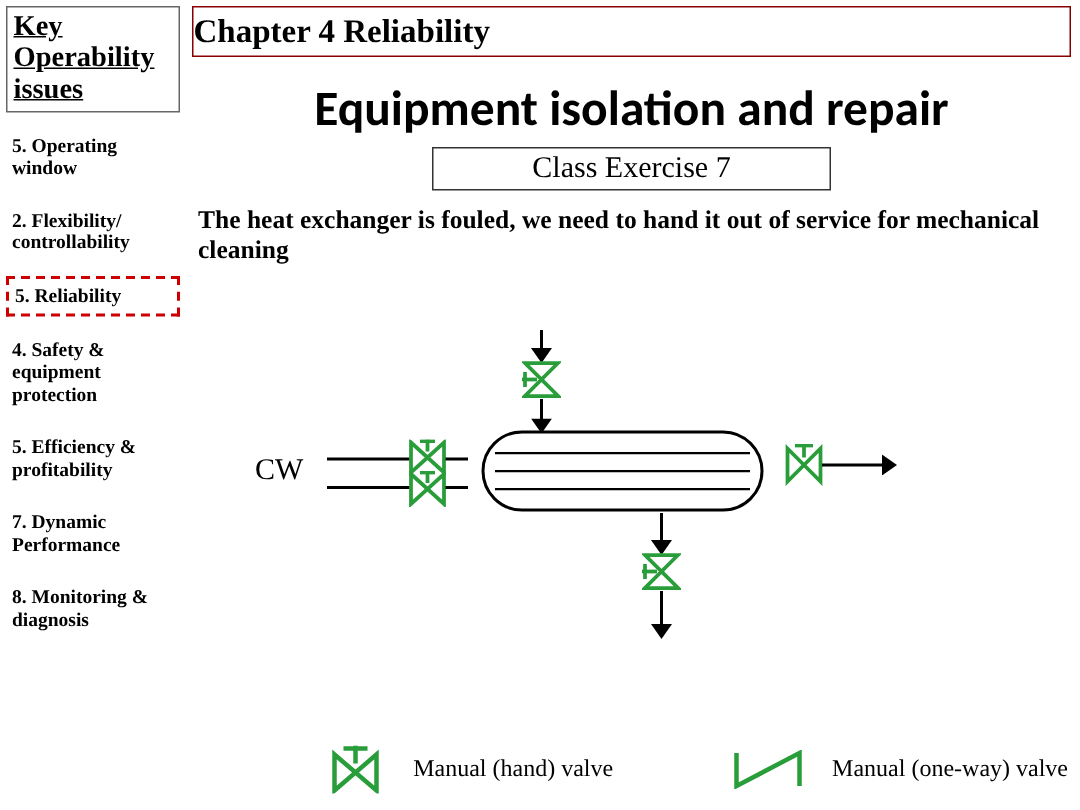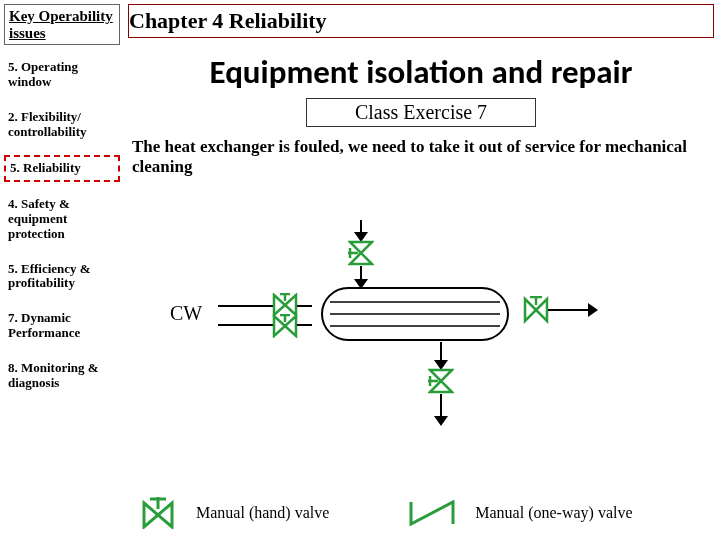--- a/index.html
+++ b/index.html
@@ -1,33 +1,33 @@
 <!DOCTYPE html>
 <html><head>
 <meta charset="utf-8">
 <style>
   * { box-sizing: border-box; margin: 0; padding: 0; }
   body { width: 720px; height: 540px; font-family: "Times New Roman", serif; background: #fff; color: #000; position: relative; }
   .sidebar { position: absolute; left: 4px; top: 4px; width: 116px; }
-  .sidebar-header { border: 1px solid #666; padding: 3px 4px; font-size: 15px; font-weight: bold; text-decoration: underline; line-height: 1.1; }
+  .sidebar-header { border: 1px solid #666; padding: 3px 4px; font-size: 19px; font-weight: bold; text-decoration: underline; line-height: 1.1; }
   .sidebar-item { font-size: 13px; font-weight: bold; padding: 5px 2px 5px 4px; line-height: 1.15; margin-top: 10px; }
   .sidebar-item.highlighted { border: 2px dashed #c00; padding: 4px 2px 4px 4px; }
   .content { position: absolute; left: 128px; top: 4px; right: 6px; }
   .chapter-title { border: 1px solid #800; padding: 3px 0; text-align: left; font-size: 22px; font-weight: bold; margin-bottom: 14px; }
   .main-title { font-family: Calibri, Arial, sans-serif; font-size: 33px; font-weight: 600; text-align: center; margin-bottom: 6px; }
-  .subtitle { border: 1px solid #333; display: block; width: 230px; margin: 0 auto 10px; text-align: center; font-size: 20px; padding: 2px; }
+  .subtitle { border: 1px solid #333; display: block; width: 266px; margin: 0 auto 10px; text-align: center; font-size: 20px; padding: 2px; }
   .body-text { font-size: 17px; font-weight: bold; line-height: 1.2; margin: 0 6px 12px 4px; }
   .diagram { position: absolute; left: 160px; top: 220px; width: 460px; height: 250px; }
   .cw-label { position: absolute; left: 10px; top: 82px; font-size: 20px; font-weight: normal; }
   .line { position: absolute; background: #000; }
   .vline { width: 2px; }
   .hline { height: 2px; }
   .valve-icon { position: absolute; }
   .arrowhead { position: absolute; }
-  .legend { position: absolute; left: 140px; bottom: 10px; right: 8px; height: 34px; display: flex; align-items: center; gap: 20px; }
+  .legend { position: absolute; left: 140px; bottom: 10px; right: 8px; height: 34px; display: flex; align-items: center; gap: 20px; justify-content: flex-end; }
   .legend-icon { display: inline-block; vertical-align: middle; }
   .legend-text { font-size: 16px; }
 </style>
 </head>
 <body>
 
 <div class="sidebar">
   <div class="sidebar-header">Key Operability issues</div>
   <div id="sidebar-items">
       <div class="sidebar-item">5. Operating window</div>
@@ -37,21 +37,21 @@
       <div class="sidebar-item">5. Efficiency &amp; profitability</div>
       <div class="sidebar-item">7. Dynamic Performance</div>
       <div class="sidebar-item">8. Monitoring &amp; diagnosis</div>
     </div>
 </div>
 
 <div class="content">
   <div class="chapter-title">Chapter 4 Reliability</div>
   <div class="main-title">Equipment isolation and repair</div>
   <div class="subtitle">Class Exercise 7</div>
-  <div class="body-text">The heat exchanger is fouled, we need to take it out of service for mechanical cleaning</div>
+  <div class="body-text">The heat exchanger is fouled, we need to hand it out of service for mechanical cleaning</div>
 </div>
 
 <div class="diagram">
   <div class="cw-label">CW</div>
 
   <div class="line vline" style="left:200px; top:0; height:16px;"></div>
   <svg class="arrowhead" style="left:194px; top:12px;" width="14" height="10">
       <polygon points="0,0 14,0 7,10" fill="#000"></polygon>
     </svg>
 

